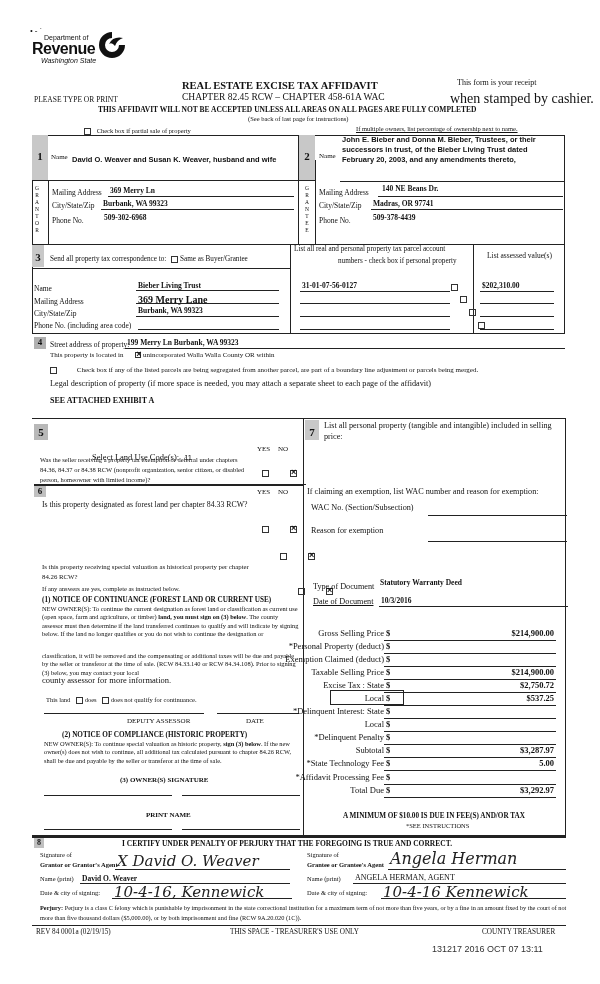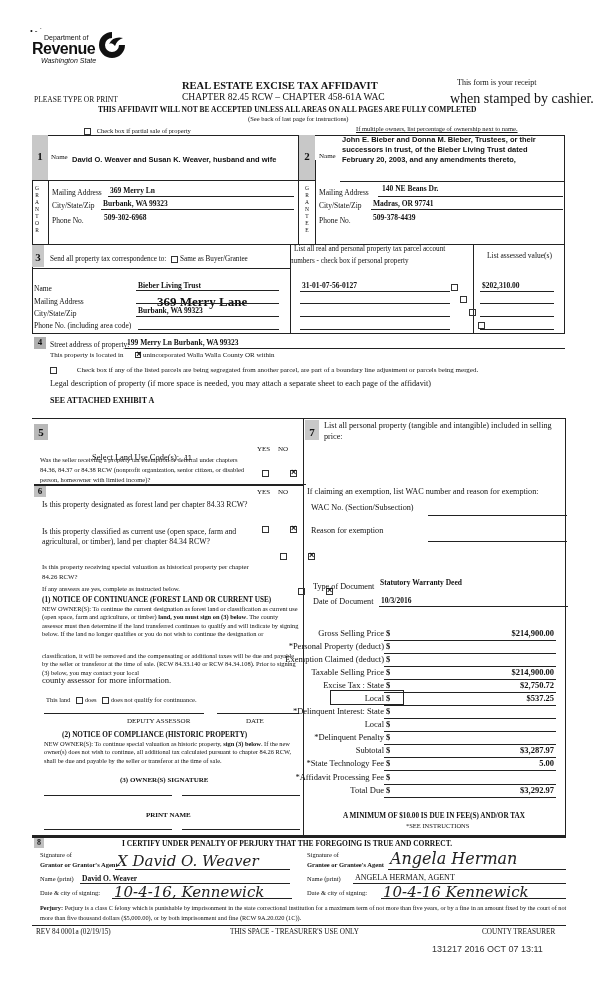--- a/index.html
+++ b/index.html
@@ -120,30 +120,30 @@
 
 <div class="abs" style="left:50px;top:255px;font-size:7.2px;">
   <span>Send all property tax correspondence to:</span>
   <span class="cb" style="margin-left:3px;"></span>
   <span>Same as Buyer/Grantee</span>
 </div>
 <div class="abs" style="left:34px;top:284px;font-size:7.5px;">Name</div>
 <div class="abs b" style="left:138px;top:281px;font-size:7.5px;">Bieber Living Trust</div>
 <div class="line" style="left:136px;top:290px;width:143px;"></div>
 <div class="abs" style="left:34px;top:297px;font-size:7.5px;">Mailing Address</div>
-<div class="abs b" style="left:138px;top:294px;font-size:13px;margin-left:19px;">369 Merry Lane</div>
+<div class="abs b" style="left:138px;top:294px;font-size:10px;">369 Merry Lane</div>
 <div class="line" style="left:136px;top:303px;width:143px;"></div>
 <div class="abs" style="left:34px;top:309px;font-size:7.5px;">City/State/Zip</div>
 <div class="abs b" style="left:138px;top:306px;font-size:7.5px;">Burbank, WA 99323</div>
 <div class="line" style="left:136px;top:316px;width:143px;"></div>
 <div class="abs" style="left:34px;top:321px;font-size:7.5px;">Phone No.  (including area code)</div>
 <div class="line" style="left:138px;top:329px;width:141px;"></div>
 
 <div class="abs" style="left:294px;top:245px;font-size:7.2px;">List all real and personal property tax parcel account</div>
-<div class="abs" style="left:290px;top:257px;font-size:7.2px;">numbers - check box if personal property</div>
+<div class="abs" style="left:290px;top:257px;font-size:7.2px;padding-left:48px;">numbers - check box if personal property</div>
 <div class="abs" style="left:487px;top:251px;font-size:7.5px;">List assessed value(s)</div>
 
 <div id="parcel-rows"><div class="abs b" style="left:302px;top:281px;font-size:7.5px;">31-01-07-56-0127</div>
        <div class="line" style="left:300px;top:291px;width:150px;"></div>
        <span class="cb abs" style="left:451px;top:282px;"></span>
        <div class="abs b" style="left:482px;top:281px;font-size:7.5px;">$202,310.00</div>
        <div class="line" style="left:480px;top:291px;width:74px;"></div><div class="abs b" style="left:302px;top:293px;font-size:7.5px;"></div>
        <div class="line" style="left:300px;top:303px;width:150px;"></div>
        <span class="cb abs" style="left:451px;top:294px;"></span>
        <div class="abs b" style="left:482px;top:293px;font-size:7.5px;"></div>
@@ -194,21 +194,21 @@
 <span class="cb x abs" style="left:281px;top:459px;"></span>
 <div class="abs" style="left:34px;top:484px;width:269px;height:2px;background:#222;"></div>
 
 
 <div class="abs" style="left:34px;top:486px;width:12px;height:11px;background:#c0c0c0;"></div>
 <div class="secnum" style="left:34px;top:486px;width:12px;height:11px;background:transparent;font-size:9px;">6</div>
 <div class="abs" style="left:257px;top:488px;font-size:7px;">YES</div>
 <div class="abs" style="left:278px;top:488px;font-size:7px;">NO</div>
 <div id="s6-questions"><div class="abs" style="left:42px;top:500px;width:210px;font-size:7.8px;line-height:10px;">Is this property designated as forest land per chapter 84.33 RCW?</div>
        <span class="cb abs" style="left:262px;top:506px;"></span>
-       <span class="cb abs x" style="left:281px;top:506px;"></span><div class="abs" style="left:42px;top:527px;width:210px;font-size:7.8px;line-height:10px;">Is this property classified as current use (open space, farm and agricultural, or timber), land per chapter 84.34 RCW?</div>
+       <span class="cb abs x" style="left:281px;top:506px;"></span>
        <span class="cb abs" style="left:262px;top:533px;"></span>
        <span class="cb abs x" style="left:281px;top:533px;"></span><div class="abs" style="left:42px;top:562px;width:210px;font-size:6.8px;line-height:10px;">Is this property receiving special valuation as historical property per chapter 84.26 RCW?</div>
        <span class="cb abs" style="left:262px;top:568px;"></span>
        <span class="cb abs x" style="left:281px;top:568px;"></span></div>
 
 <div class="abs" style="left:42px;top:585px;font-size:6.5px;">If any answers are yes, complete as instructed below.</div>
 <div class="abs b" style="left:42px;top:596px;font-size:7.2px;">(1) NOTICE OF CONTINUANCE (FOREST LAND OR CURRENT USE)</div>
 <div class="abs" style="left:42px;top:605px;width:258px;font-size:6.4px;line-height:8.3px;">
   <span>NEW OWNER(S): To continue the current designation as forest land or classification as current use (open space, farm and agriculture, or timber)</span>
   <b>land, you must sign on (3) below</b><span>. The county assessor must then determine if the land transferred continues to qualify and will indicate by signing below. If the land no longer qualifies or you do not wish to continue the designation or</span>
@@ -243,21 +243,21 @@
 <div class="secnum" style="left:305px;top:426px;width:14px;height:14px;background:transparent;">7</div>
 <div class="abs" style="left:324px;top:420px;width:230px;font-size:8.2px;line-height:11px;">List all personal property (tangible and intangible) included in selling price:</div>
 <div class="abs" style="left:303px;top:484px;width:3px;height:1px;background:#222;"></div>
 <div class="abs" style="left:307px;top:487px;font-size:8.2px;">If claiming an exemption, list WAC number and reason for exemption:</div>
 <div class="abs" style="left:311px;top:503px;font-size:8.2px;">WAC No. (Section/Subsection)</div>
 <div class="line" style="left:428px;top:515px;width:139px;"></div>
 <div class="abs" style="left:311px;top:526px;font-size:8.2px;">Reason for exemption</div>
 <div class="line" style="left:428px;top:541px;width:139px;"></div>
 <div class="abs" style="left:313px;top:582px;font-size:8.2px;">Type of Document</div>
 <div class="abs b" style="left:380px;top:578px;font-size:7.5px;">Statutory Warranty Deed</div>
-<div class="abs" style="left:313px;top:597px;font-size:8.2px;">Date of Document</div>
+<div class="abs" style="left:313px;top:597px;font-size:8.2px;text-decoration:underline;">Date of Document</div>
 <div class="abs b" style="left:381px;top:596px;font-size:7.5px;">10/3/2016</div>
 <div class="line" style="left:379px;top:606px;width:189px;"></div>
 
 <div class="box" style="left:330px;top:690px;width:74px;height:15px;"></div>
 <div id="fee-rows">
     <div class="fee-row" style="top:628px;">
          <span class="lbl">Gross Selling Price</span>
          <span class="dol">$</span>
          <span class="ul"></span>
          <span class="val">$214,900.00</span>

